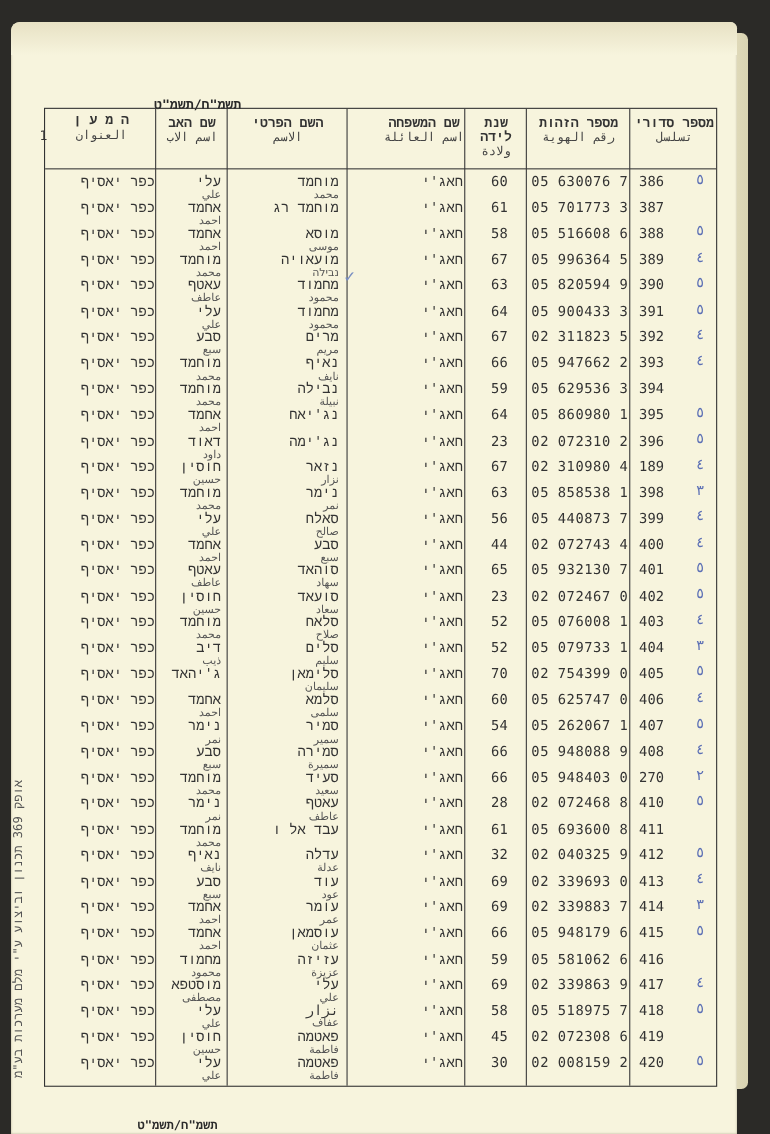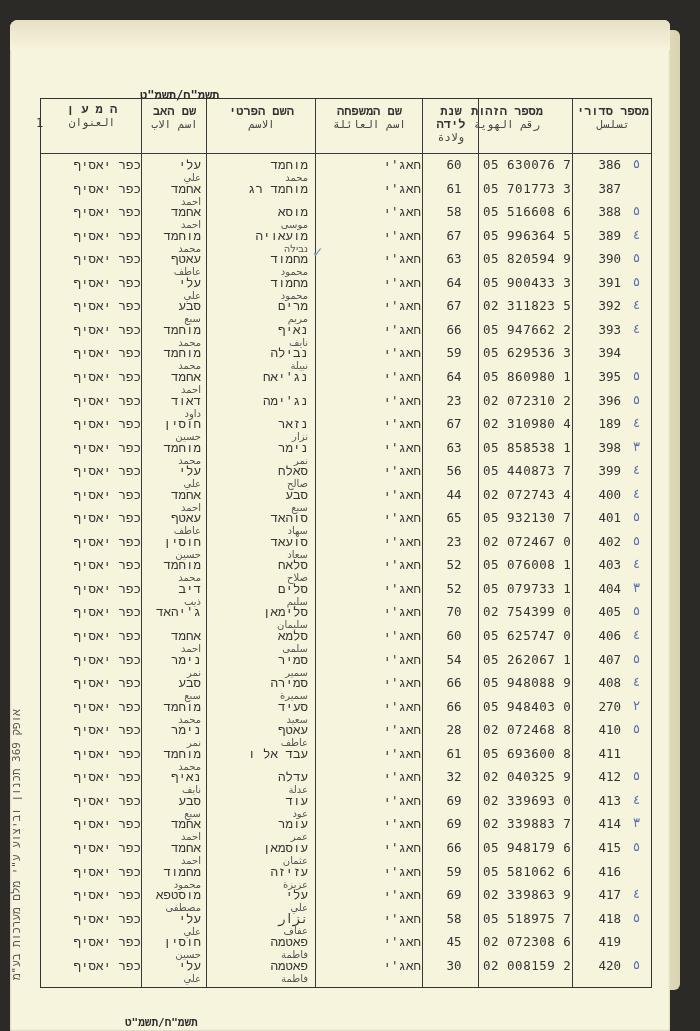--- a/index.html
+++ b/index.html
@@ -37,21 +37,21 @@
   }
   .col-line { position:absolute; top:0; bottom:0; border-left:1px solid #3a3a3a; }
   .hdr-sep { position:absolute; left:0; right:0; top:54px; border-top:1px solid #3a3a3a; }
   .hdr {
     position:absolute; top:6px; text-align:center; direction:rtl; color:#333;
     font-size:12px; line-height:13px; font-weight:bold;
   }
   .hdr .ar { display:block; font-weight:normal; font-size:11px; color:#444; }
   .row { position:absolute; left:0; width:612px; height:23.6px; font-size:12.5px; color:#333; }
   .cell { position:absolute; top:2px; white-space:nowrap; }
-  .c-serial { left:540px; width:40px; text-align:right; }
+  .c-serial { left:540px; width:40px; text-align:left; }
   .c-id { left:442px; width:100px; text-align:left; letter-spacing:0.5px; }
   .c-year { left:388px; width:50px; text-align:center; }
   .c-family { left:300px; width:80px; text-align:right; direction:rtl; }
   .c-first { left:172px; width:95px; text-align:right; direction:rtl; }
   .c-first .ar, .c-father .ar { display:block; font-size:10px; line-height:9px; color:#555; font-family:"DejaVu Sans",sans-serif; }
   .c-father { left:72px; width:88px; text-align:right; direction:rtl; }
   .c-address { left:4px; width:96px; text-align:right; direction:rtl; }
   .mark { position:absolute; left:592px; top:1px; font-family:"DejaVu Sans",sans-serif; font-size:13px; color:#5b6fb5; }
   .side-text {
     position:absolute; left:10px; top:650px; width:40px; height:330px;
@@ -79,29 +79,29 @@
   <div class="col-line" style="left:381px"></div>
   <div class="col-line" style="left:274px"></div>
   <div class="col-line" style="left:165px"></div>
   <div class="col-line" style="left:100px"></div>
   <div class="hdr-sep"></div>
 
   <div class="hdr" style="left:533px;width:78px">
     <span>מספר סדורי</span>
     <span class="ar">تسلسل</span>
   </div>
-  <div class="hdr" style="left:420px;width:92px">
+  <div class="hdr" style="left:439px;width:92px">
     <span>מספר הזהות</span>
     <span class="ar">رقم الهوية</span>
   </div>
   <div class="hdr" style="left:383px;width:54px">
     <span>שנת לידה</span>
     <span class="ar">ولادة</span>
   </div>
-  <div class="hdr" style="left:276px;width:105px">
+  <div class="hdr" style="left:292px;width:105px">
     <span>שם המשפחה</span>
     <span class="ar">اسم العائلة</span>
   </div>
   <div class="hdr" style="left:167px;width:107px">
     <span>השם הפרטי</span>
     <span class="ar">الاسم</span>
   </div>
   <div class="hdr" style="left:102px;width:63px">
     <span>שם האב</span>
     <span class="ar">اسم الاب</span>

